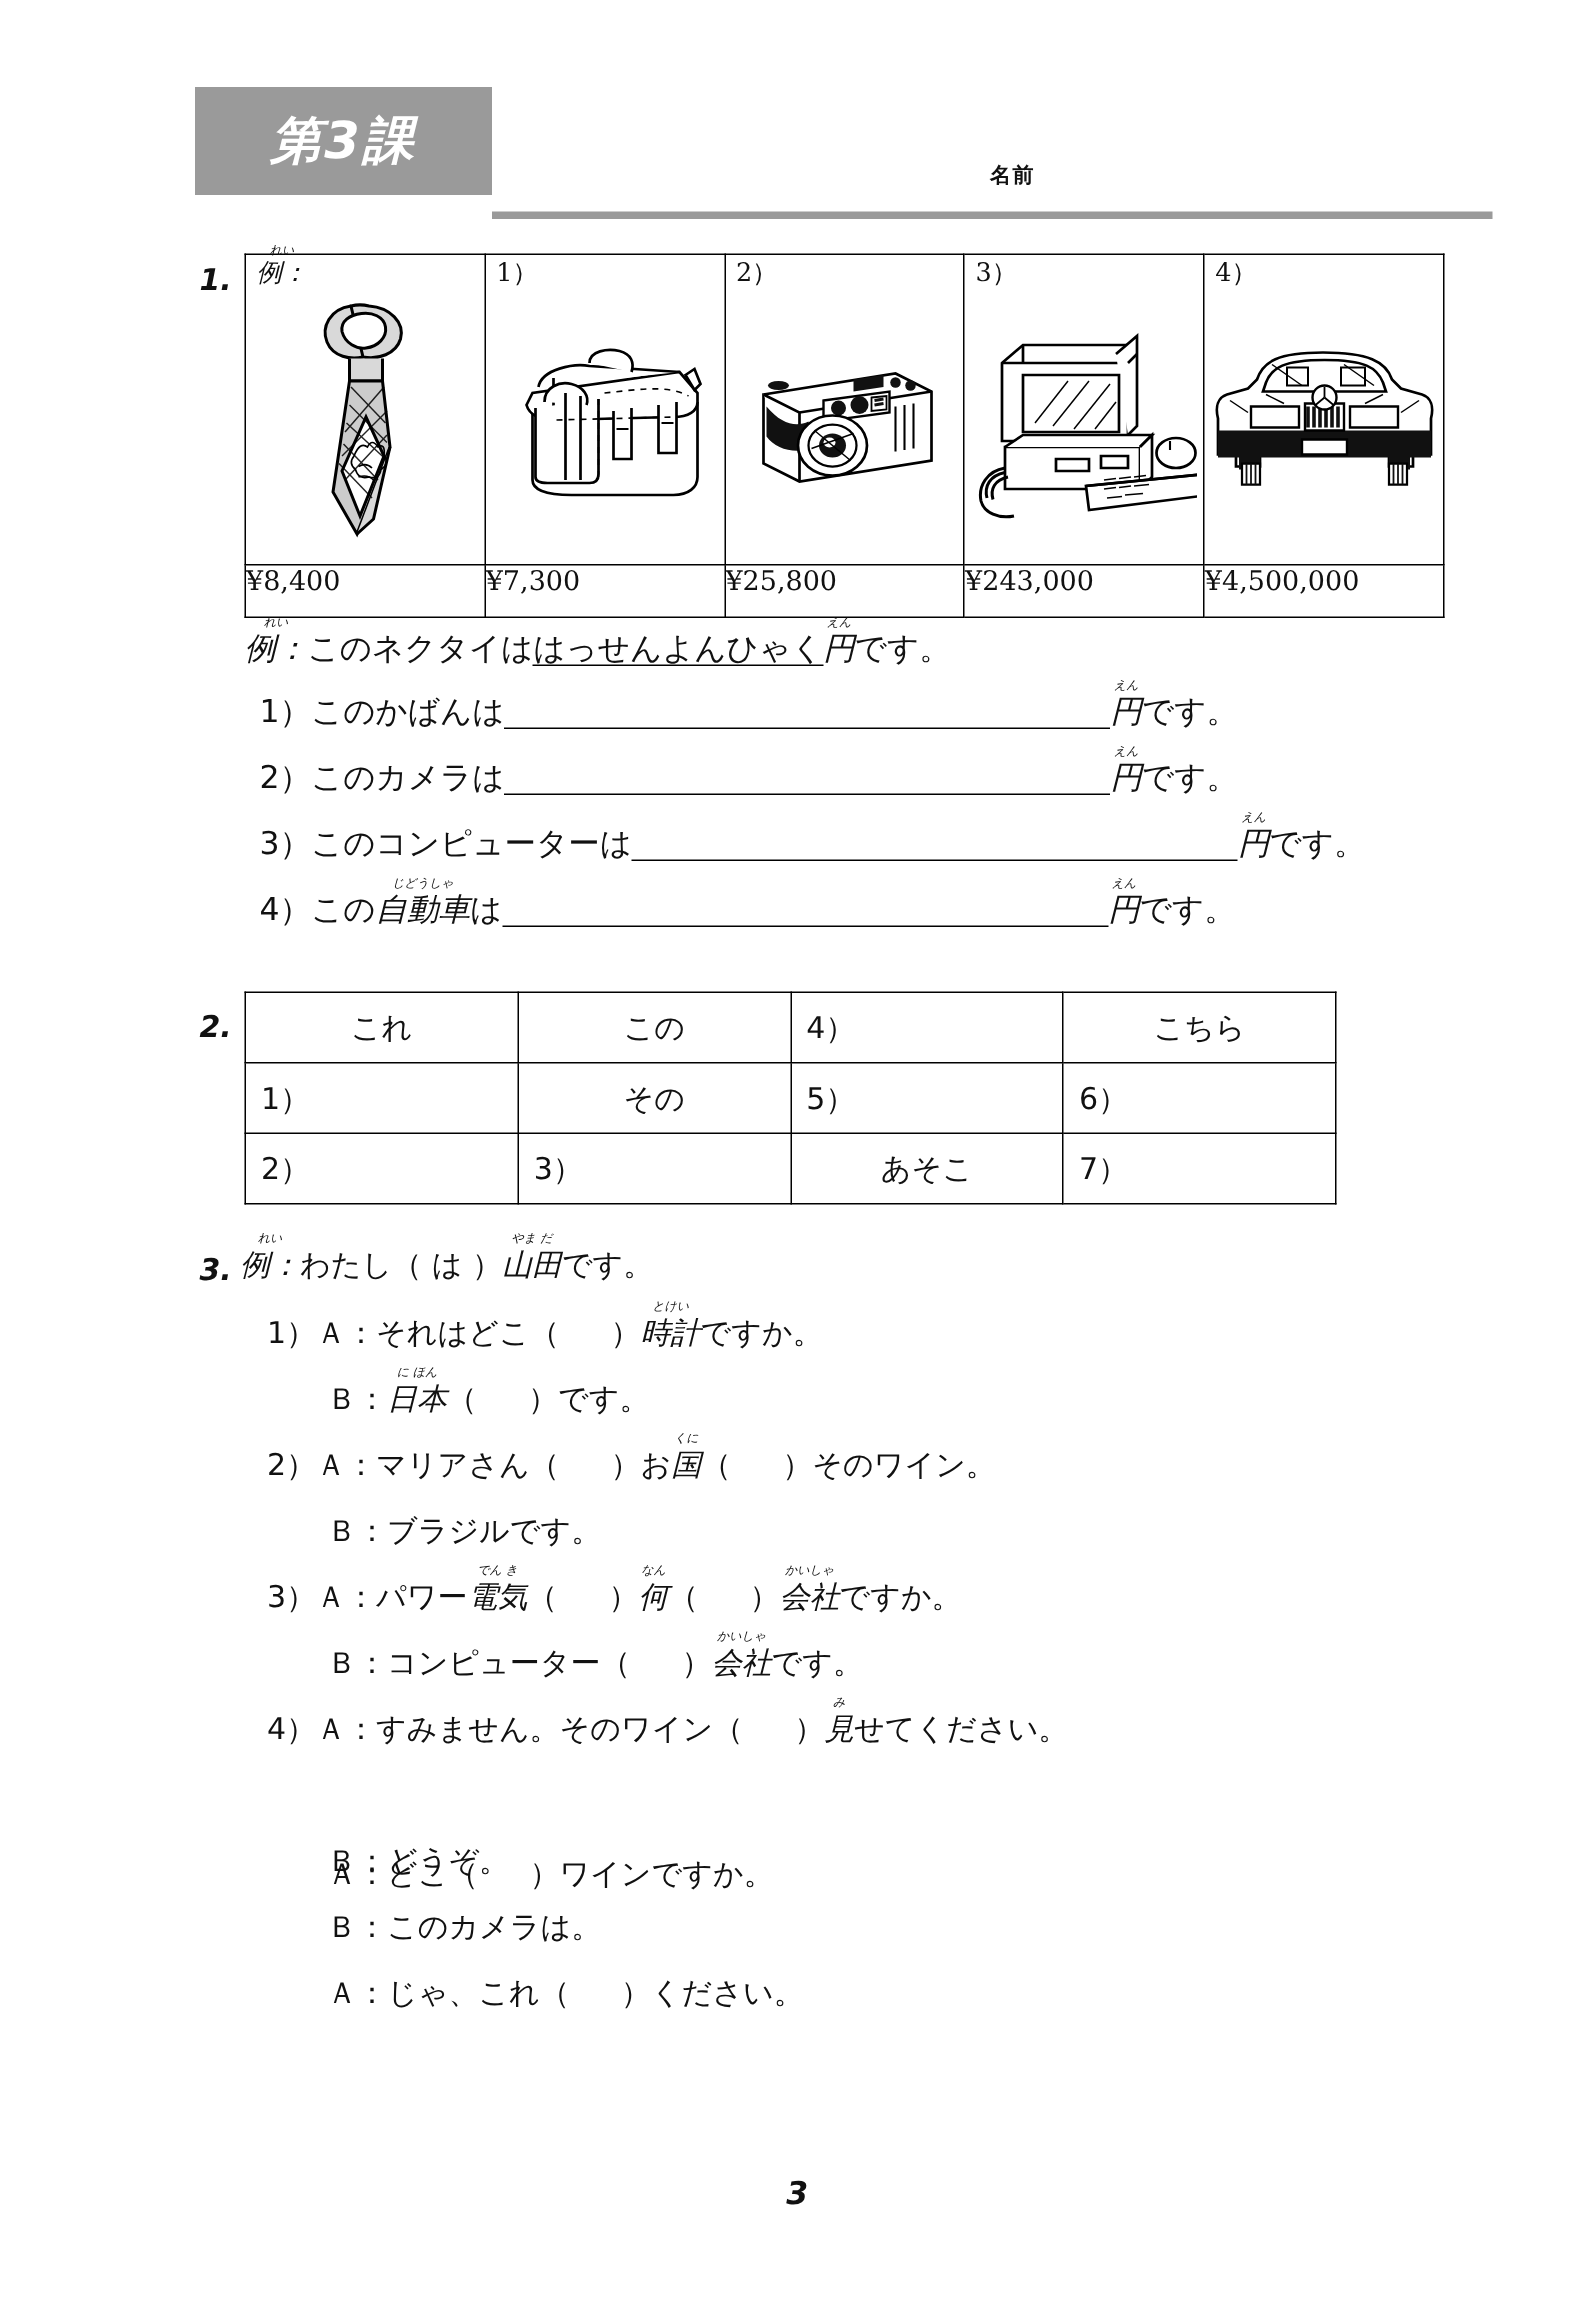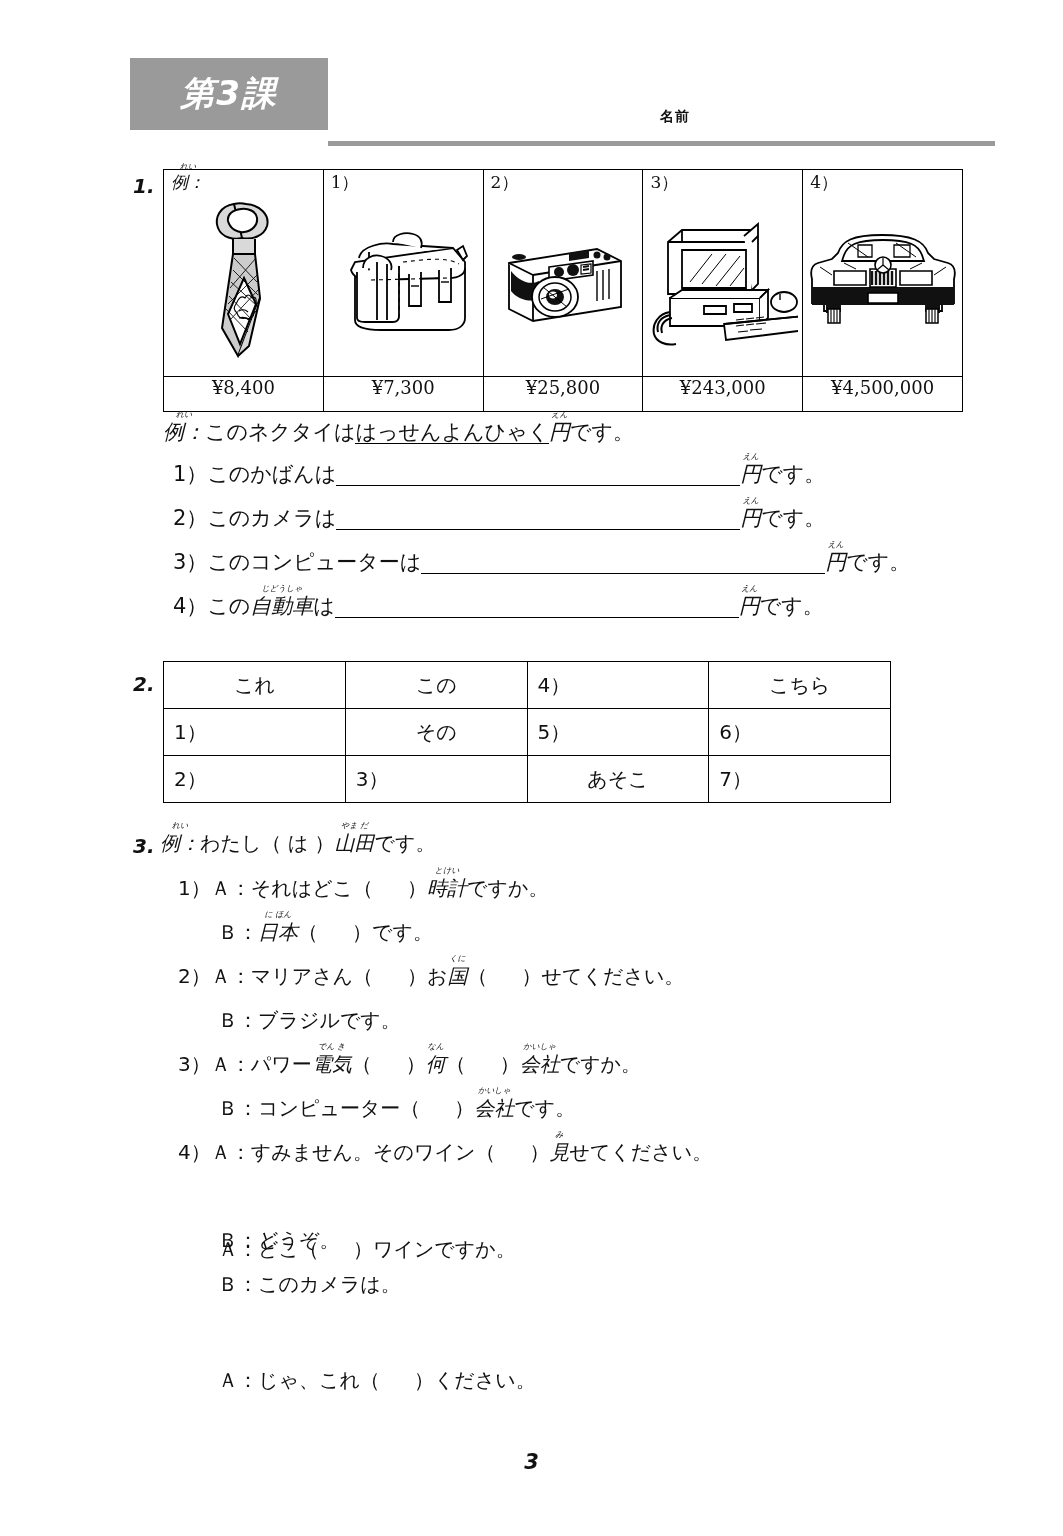--- a/index.html
+++ b/index.html
@@ -117,21 +117,20 @@
     position: absolute;
     left: 0; top: 18px;
     width: 100%;
     height: 186px;
     display: flex;
     align-items: center;
     justify-content: center;
   }
   .price-cell {
     height: 34px;
-    text-align: center;
     font-size: 18px;
     font-family: "DejaVu Serif", "Liberation Serif", serif;
     padding: 3px 0 5px 0;
   }
 
   
   .jp-line {
     position: absolute;
     font-size: 21px;
     font-family: "DejaVu Sans", "Liberation Sans", sans-serif;
@@ -488,21 +487,21 @@
 
   <div class="q-line" style="left:178px; top:878px;">
     <span>1）</span><span>Ａ：</span><span>それはどこ（</span><span class="paren-gap"></span><span>）</span><span class="ruby-wrap"><span class="ruby-top">とけい</span><span>時計</span></span><span>ですか。</span>
   </div>
 
   <div class="q-line" style="left:218px; top:922px;">
     <span>Ｂ：</span><span class="ruby-wrap"><span class="ruby-top">に ほん</span><span>日本</span></span><span>（</span><span class="paren-gap"></span><span>）です。</span>
   </div>
 
   <div class="q-line" style="left:178px; top:966px;">
-    <span>2）</span><span>Ａ：</span><span>マリアさん（</span><span class="paren-gap"></span><span>）お</span><span class="ruby-wrap"><span class="ruby-top">くに</span><span>国</span></span><span>（</span><span class="paren-gap"></span><span>）せてください。</span>
+    <span>2）</span><span>Ａ：</span><span>マリアさん（</span><span class="paren-gap"></span><span>）お</span><span class="ruby-wrap"><span class="ruby-top">くに</span><span>国</span></span><span>（</span><span class="paren-gap"></span><span>）そのワイン。</span>
   </div>
 
   <div class="q-line" style="left:218px; top:1010px;">
     <span>Ｂ：</span><span>ブラジルです。</span>
   </div>
 
   <div class="q-line" style="left:178px; top:1054px;">
     <span>3）</span><span>Ａ：</span><span>パワー</span><span class="ruby-wrap"><span class="ruby-top">でん き</span><span>電気</span></span><span>（</span><span class="paren-gap"></span><span>）</span><span class="ruby-wrap"><span class="ruby-top">なん</span><span>何</span></span><span>（</span><span class="paren-gap"></span><span>）</span><span class="ruby-wrap"><span class="ruby-top">かいしゃ</span><span>会社</span></span><span>ですか。</span>
   </div>
 
@@ -519,19 +518,19 @@
   </div>
 
   <div class="q-line" style="left:218px; top:1239px;text-align:right;">
     <span>Ａ：</span><span>どこ（</span><span class="paren-gap"></span><span>）ワインですか。</span>
   </div>
 
   <div class="q-line" style="left:218px; top:1274px;">
     <span>Ｂ：</span><span>このカメラは。</span>
   </div>
 
-  <div class="q-line" style="left:218px; top:1370px;">
+  <div class="q-line" style="left:218px; top:1318px;">
     <span>Ａ：</span><span>じゃ、これ（</span><span class="paren-gap"></span><span>）ください。</span>
   </div>
 
   <div class="page-number">3</div>
 
 </div>
 
 </body></html>

